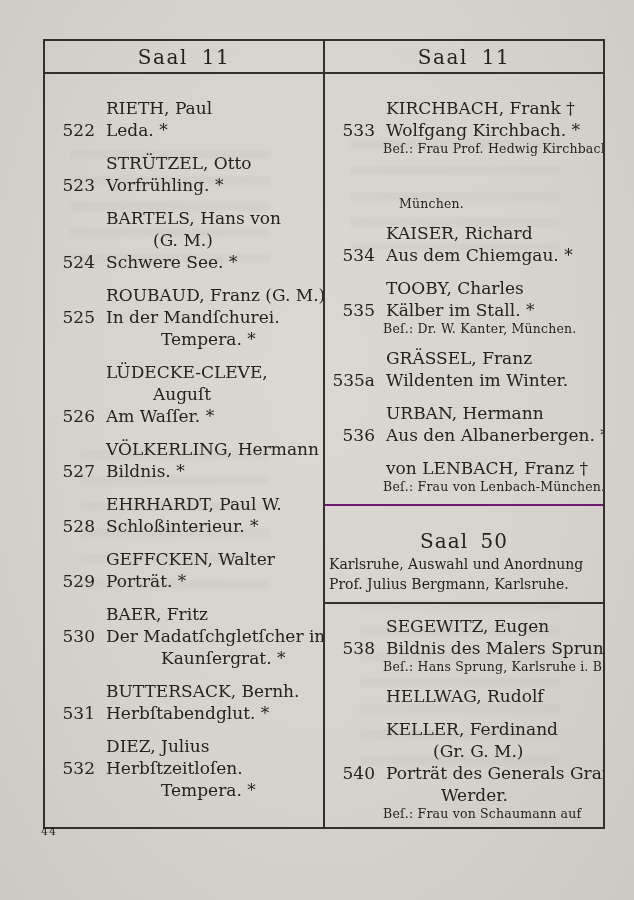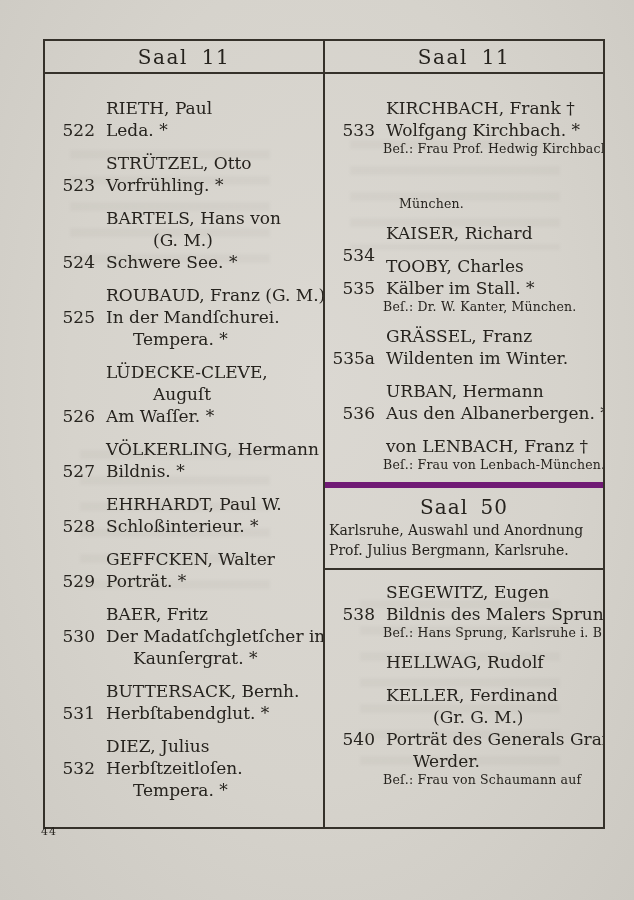--- a/index.html
+++ b/index.html
@@ -68,29 +68,29 @@
     line-height: 22px;
     padding-left: 61px;
     white-space: nowrap;
   }
   .ln .num {
     position: absolute; left: 0; top: 0;
     width: 50px; text-align: right;
   }
   .a  { margin-top: 11px; }
   .a2 { padding-left: 108px; }
-  .i2 { padding-left: 88px; }
+  .i2 { padding-left: 88px; margin-left: 28px; }
   .o  { font-size: 12.5px; line-height: 15px; padding-left: 58px; letter-spacing: 0.2px; }
   .o2 { font-size: 12.5px; line-height: 15px; padding-left: 74px; letter-spacing: 0.2px; margin-top: 40px; }
 
   .saal50 {
     margin-top: 10px;
-    border-top: 6px solid #701a75;
+    border-top: 2px solid #701a75;
     border-bottom: 2px solid #35312a;
-    padding: 4px 4px 8px 4px;
+    padding: 20px 4px 8px 4px;
   }
   .saal50-title {
     text-align: center;
     font-size: 20px;
     line-height: 26px;
     letter-spacing: 1px;
     word-spacing: 5px;
     margin-top: 2px;
   }
   .saal50-desc {
@@ -152,21 +152,21 @@
     <div class="ln i"><span class="num">532</span><span>Herbſtzeitloſen.</span></div>
     <div class="ln i2">Tempera. *</div>
   </div>
 
   <div class="col right">
     <div class="ln a">KIRCHBACH, Frank †</div>
     <div class="ln i"><span class="num">533</span><span>Wolfgang Kirchbach. *</span></div>
     <div class="ln o">Beſ.: Frau Prof. Hedwig Kirchbach,</div>
     <div class="ln o2">München.</div>
     <div class="ln a">KAISER, Richard</div>
-    <div class="ln i"><span class="num">534</span></div>
+    <div class="ln i"><span class="num">534</span><span>Aus dem Chiemgau. *</span></div>
     <div class="ln a">TOOBY, Charles</div>
     <div class="ln i"><span class="num">535</span><span>Kälber im Stall. *</span></div>
     <div class="ln o">Beſ.: Dr. W. Kanter, München.</div>
     <div class="ln a">GRÄSSEL, Franz</div>
     <div class="ln i"><span class="num">535a</span><span>Wildenten im Winter.</span></div>
     <div class="ln a">URBAN, Hermann</div>
     <div class="ln i"><span class="num">536</span><span>Aus den Albanerbergen. *</span></div>
     <div class="ln a">von LENBACH, Franz †</div>
     <div class="ln o">Beſ.: Frau von Lenbach-München.</div>
 

